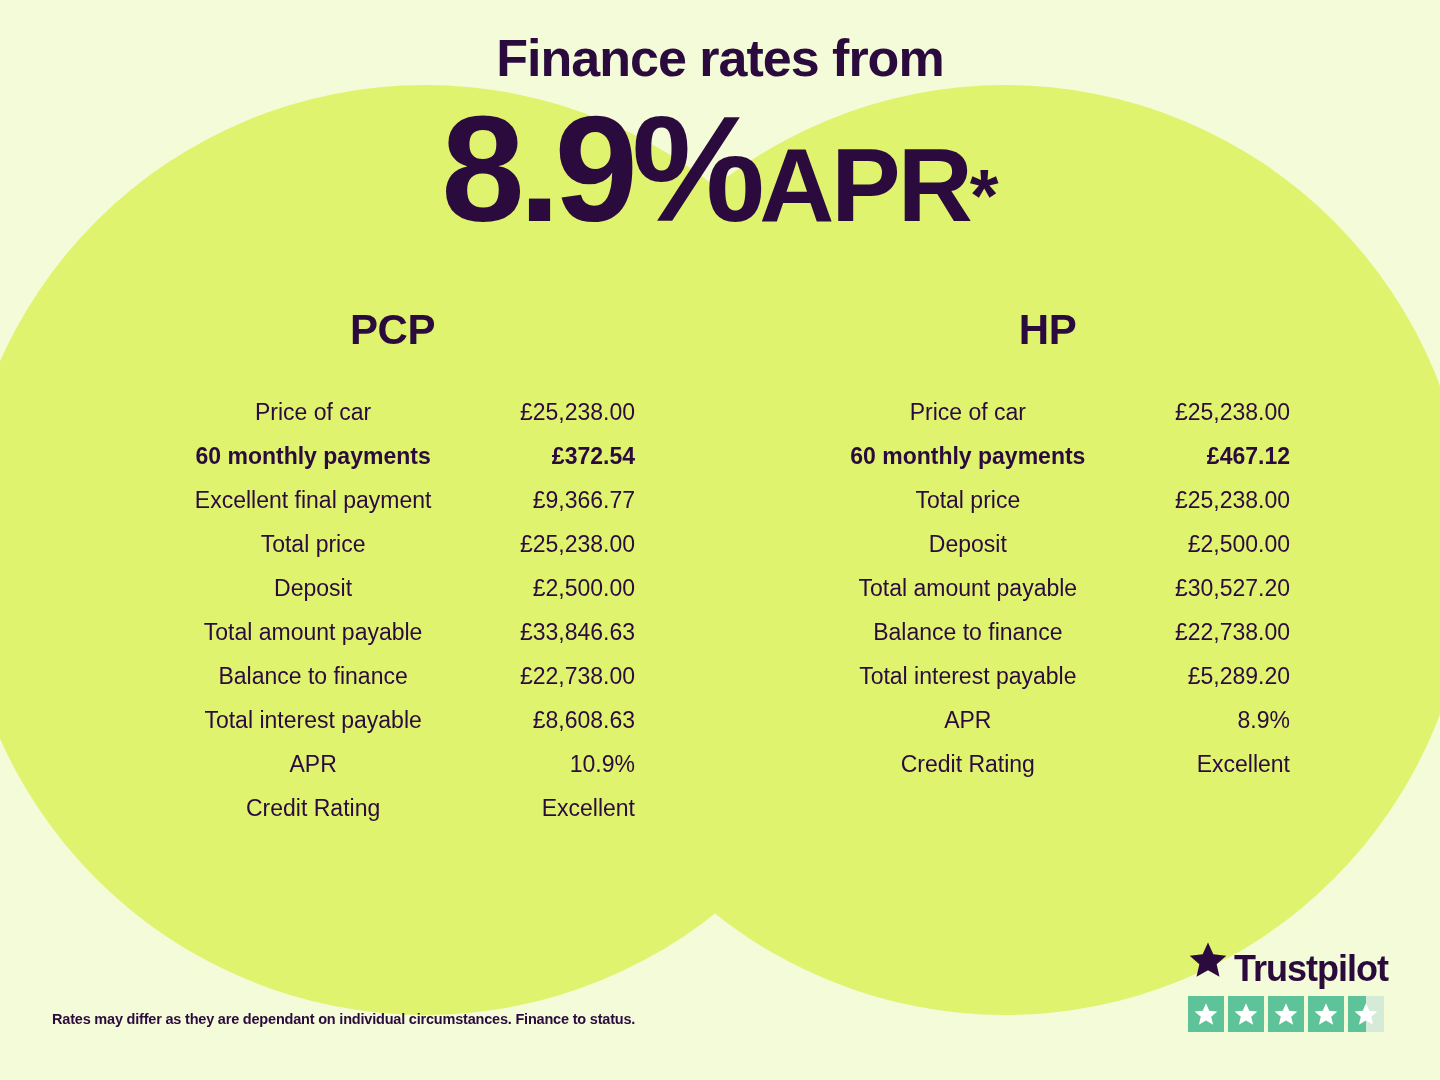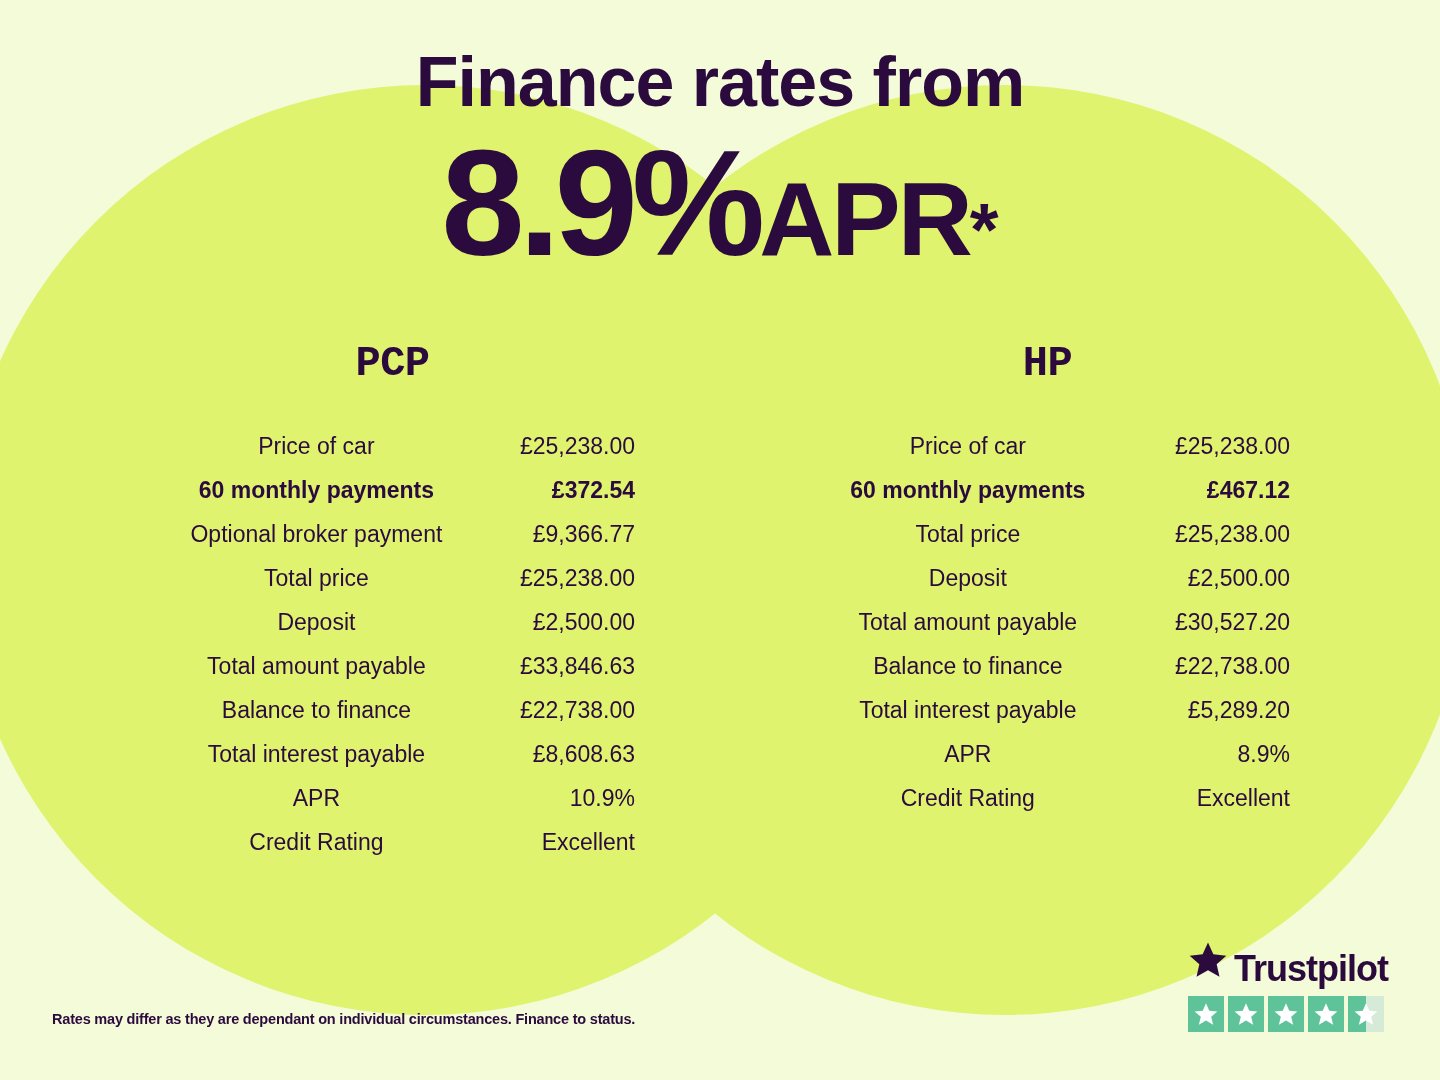--- a/index.html
+++ b/index.html
@@ -40,24 +40,24 @@
   .content {
     position: relative;
     z-index: 2;
     width: 1440px;
     height: 1080px;
   }
 
   
   .headline {
     text-align: center;
-    font-size: 70px;
+    font-size: 52px;
     font-weight: 800;
     letter-spacing: -1px;
-    padding-top: 42px;
+    padding-top: 28px;
     color: #2b0a3d;
   }
 
   .rate-line {
     text-align: center;
     margin-top: 6px;
     color: #2b0a3d;
     white-space: nowrap;
   }
   .rate-big {
@@ -90,21 +90,20 @@
   .col {
     flex: 1 1 0;
     min-width: 0;
   }
   .col-title {
     text-align: center;
     font-size: 42px;
     font-weight: 800;
     letter-spacing: -0.5px;
     margin-bottom: 36px;
-    font-family: Liberation Mono, monospace;
   }
   table.finance {
     width: 100%;
     border-collapse: collapse;
     font-size: 23px;
   }
   table.finance td {
     padding: 8.5px 0;
     vertical-align: baseline;
     white-space: nowrap;
@@ -186,21 +185,21 @@
         <tbody>
           <tr>
             <td class="label">Price of car</td>
             <td class="value">£25,238.00</td>
           </tr>
           <tr class="emph">
             <td class="label">60 monthly payments</td>
             <td class="value">£372.54</td>
           </tr>
           <tr>
-            <td class="label">Optional broker payment</td>
+            <td class="label">Excellent final payment</td>
             <td class="value">£9,366.77</td>
           </tr>
           <tr>
             <td class="label">Total price</td>
             <td class="value">£25,238.00</td>
           </tr>
           <tr>
             <td class="label">Deposit</td>
             <td class="value">£2,500.00</td>
           </tr>

